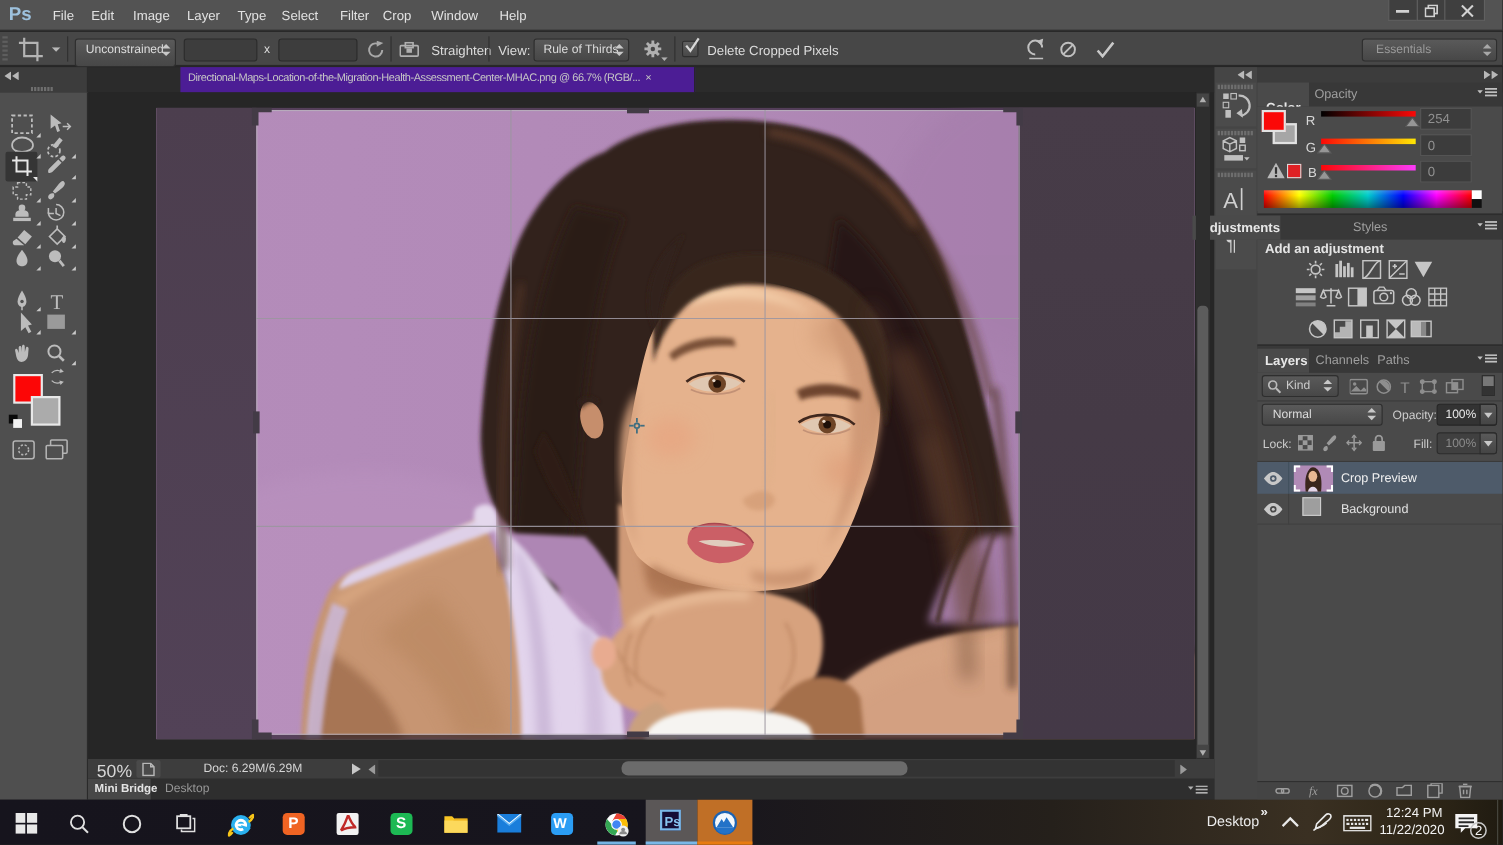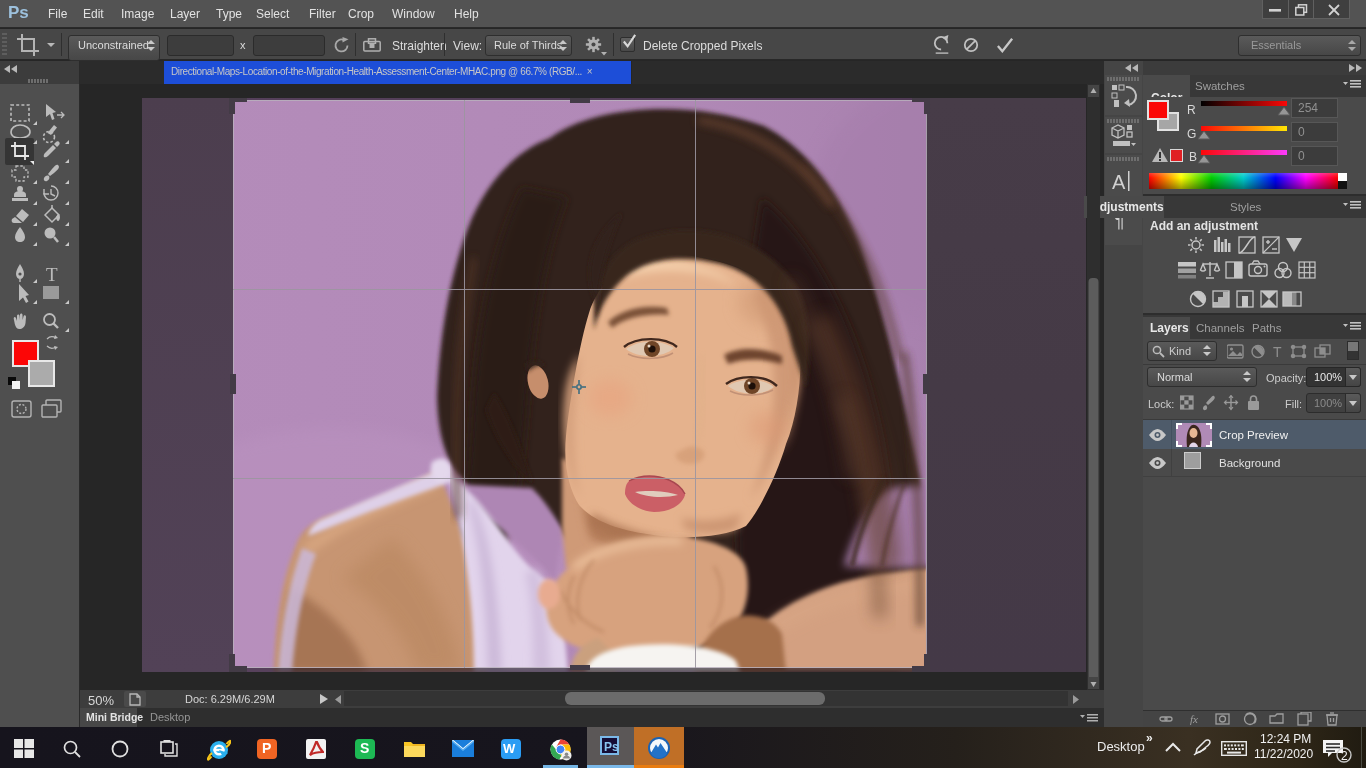--- a/index.html
+++ b/index.html
@@ -23,21 +23,21 @@
 .combo { position:absolute; background:linear-gradient(#5a5a5a,#474747); border:1px solid #2e2e2e;
   border-radius:3px; color:#dcdcdc; font-size:11px; }
 .sunken { position:absolute; background:#3d3d3d; border:1px solid #2b2b2b; border-radius:3px; }
 .vdiv { position:absolute; width:1px; background:#2f2f2f; top:33px; height:23px; }
 .optlabel { position:absolute; font-size:12px; color:#dcdcdc; }
 
 
 #tabbar { left:80px; top:61px; width:1024px; height:23px; background:#2b2b2b; }
 #toolhead { left:0; top:61px; width:80px; height:23px; background:#3c3c3c; border-right:1px solid #2a2a2a; color:#b0b0b0; font-size:9px; }
 .doctab { position:absolute; top:0; height:23px; font-size:11px; letter-spacing:-0.3px; padding:5px 8px 0 7px; white-space:nowrap; overflow:hidden; }
-#tab1 { left:84px; width:468px; background:#1d4ed8; color:#c6c6c6; border-right:1px solid #252525; font-size:10px; letter-spacing:-0.4px;}
+#tab1 { left:84px; width:468px; background:#4c1d95; color:#c6c6c6; border-right:1px solid #252525; font-size:10px; letter-spacing:-0.4px;}
 #tab2 { left:552px; width:431px; background:#4f4f4f; color:#efefef; font-size:11.5px; letter-spacing:-0.2px;}
 
 
 #toolbar { left:0; top:84px; width:80px; height:643px; background:#4f4f4f; border-right:1px solid #2a2a2a; }
 
 
 #canvas { left:81px; top:84px; width:1006px; height:606px; background:#262626; overflow:hidden; }
 #vscroll { left:1087px; top:84px; width:13px; height:606px; background:#303030; border-left:1px solid #262626;}
 
 
@@ -614,21 +614,21 @@
 
     <text x="8" y="128" font-size="20" fill="#d0d0d0" font-family="Liberation Sans">A</text>
     <rect x="24" y="110" width="1.5" height="20" fill="#d0d0d0"></rect>
 
     <text x="10" y="166" font-size="20" fill="#d0d0d0" font-family="Liberation Sans">¶</text>
   </svg>
   <div class="abs" id="panels"></div>
   
   <div class="abs" style="left:1143px;top:75px;width:223px;height:22px;background:#383838"></div>
   <div class="abs" style="left:1143px;top:75px;width:47px;height:22px;background:#4a4a4a;color:#e8e8e8;font-size:12px;font-weight:bold;padding:16px 0 0 8px">Color</div>
-  <div class="abs" style="left:1195px;top:80px;color:#9f9f9f;font-size:11.5px">Swatches</div>
+  <div class="abs" style="left:1195px;top:80px;color:#9f9f9f;font-size:11.5px">Opacity</div>
   <svg class="abs" style="left:1343px;top:80px" width="18" height="10">
       <path d="M0 2 l5 0 l-2.5 3 Z" fill="#c0c0c0"></path>
       <g fill="#c0c0c0">
         <rect x="7" y="0" width="11" height="1.6"></rect>
         <rect x="7" y="3" width="11" height="1.6"></rect>
         <rect x="7" y="6" width="11" height="1.6"></rect>
       </g>
     </svg>
   <div class="abs" style="left:1143px;top:97px;width:223px;height:95px;background:#4a4a4a"></div>
   
@@ -964,21 +964,21 @@
   <svg class="abs" style="left:1087px;top:84px" width="13" height="606" viewBox="0 0 13 606">
     <rect width="13" height="606" fill="#2e2e2e"></rect>
     <rect x="1" y="1" width="11" height="12" fill="#454545"></rect>
       <path d="M3.5 9 L6.5 4 L9.5 9 Z" fill="#b0b0b0"></path>
     <rect x="1.5" y="194" width="10" height="403" rx="4" fill="#5c5c5c"></rect>
     <rect x="1" y="593" width="11" height="12" fill="#454545"></rect>
       <path d="M3.5 598 L6.5 603 L9.5 598 Z" fill="#b0b0b0"></path>
   </svg>
   
   <div class="abs" id="statusbar"></div>
-  <div class="abs" style="left:88px;top:693px;font-size:13px;color:#d6d6d6">50%</div>
+  <div class="abs" style="left:88px;top:693px;font-size:16px;color:#d6d6d6">50%</div>
   <div class="abs" style="left:124px;top:691px;width:22px;height:16px;background:#4a4a4a;border-radius:2px"></div>
   <svg class="abs" style="left:129px;top:693px" width="12" height="13">
       <path d="M1 1 L8 1 L11 4 L11 12 L1 12 Z" fill="none" stroke="#b8b8b8" stroke-width="1.3"></path>
       <path d="M8 1 L8 4 L11 4" fill="none" stroke="#b8b8b8" stroke-width="1.3"></path>
     </svg>
   <div class="abs" style="left:185px;top:693px;font-size:11px;color:#d6d6d6">Doc: 6.29M/6.29M</div>
   <svg class="abs" style="left:318px;top:693px" width="12" height="12">
       <path d="M2 1 L10 6 L2 11 Z" fill="#c8c8c8"></path>
     </svg>
   <svg class="abs" style="left:334px;top:695px" width="8" height="9">

